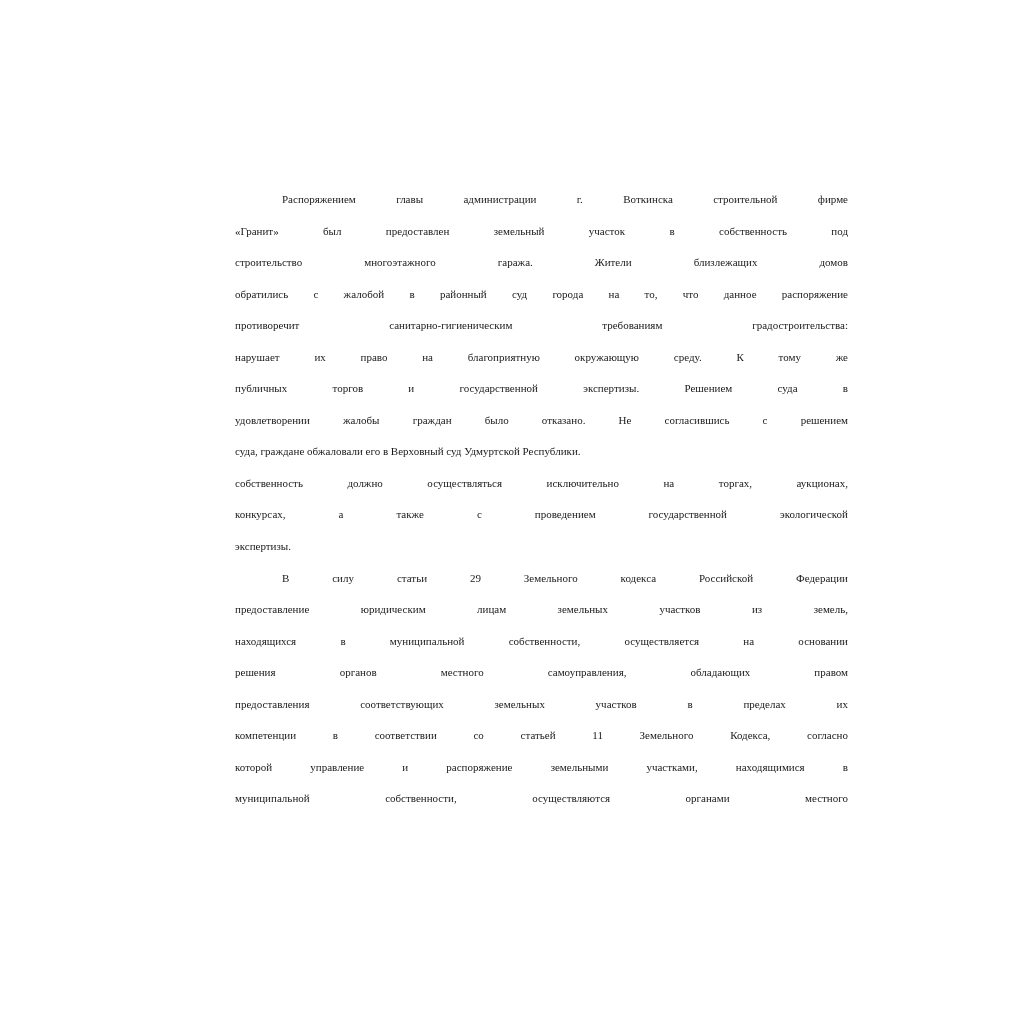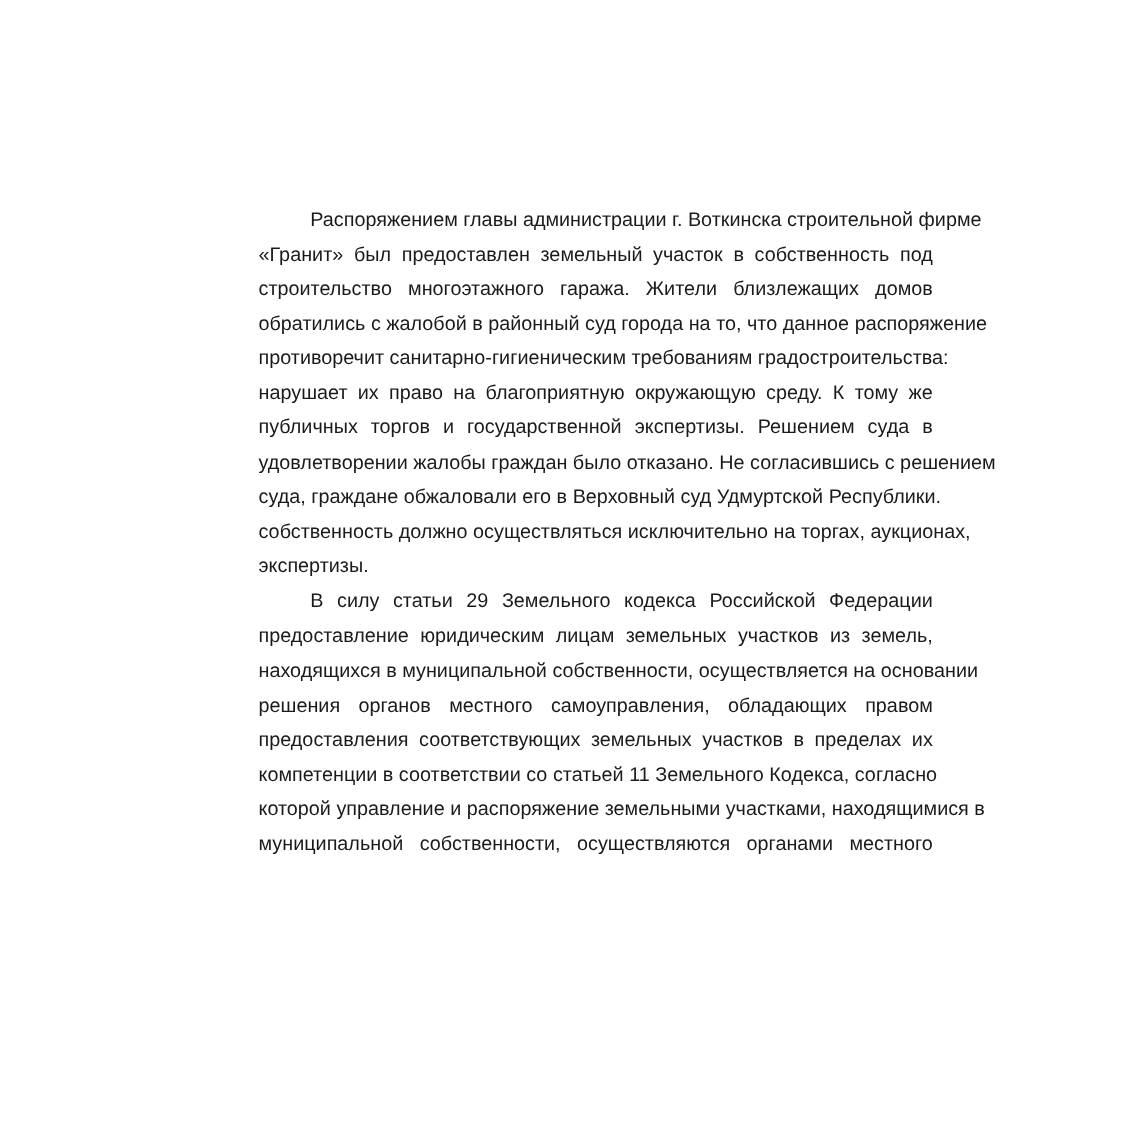--- a/index.html
+++ b/index.html
@@ -11,22 +11,22 @@
       width: 1024px;
       height: 1024px;
       position: relative;
       overflow: hidden;
     }
     .page {
       position: absolute;
       left: 235px;
       top: 184px;
       width: 613px;
-      font-family: Liberation Sans, sans-serif;
-      font-size: 18px;
+      font-family: Liberation Serif, serif;
+      font-size: 11px;
       color: #1a1a1a;
     }
     .line {
       display: block;
       height: 31.55px;
       line-height: 31.55px;
       white-space: nowrap;
       text-align: justify;
       text-align-last: justify;
       overflow: visible;
@@ -49,20 +49,21 @@
     <span class="line">строительство многоэтажного гаража. Жители близлежащих домов</span>
     <span class="line">обратились с жалобой в районный суд города на то, что данное распоряжение</span>
     <span class="line">противоречит санитарно-гигиеническим требованиям градостроительства:</span>
     <span class="line">нарушает их право на благоприятную окружающую среду. К тому же</span>
     <span class="line">публичных торгов и государственной экспертизы. Решением суда в</span>
     <span class="line">удовлетворении жалобы граждан было отказано. Не согласившись с решением</span>
     <span class="line last">суда, граждане обжаловали его в Верховный суд Удмуртской Республики.</span>
   </div>
   <div class="para">
     <span class="line">собственность должно осуществляться исключительно на торгах, аукционах,</span>
+    <span class="line">конкурсах, а также с проведением государственной экологической</span>
     <span class="line last">экспертизы.</span>
   </div>
   <div class="para">
     <span class="line indent">В силу статьи 29 Земельного кодекса Российской Федерации</span>
     <span class="line">предоставление юридическим лицам земельных участков из земель,</span>
     <span class="line">находящихся в муниципальной собственности, осуществляется на основании</span>
     <span class="line">решения органов местного самоуправления, обладающих правом</span>
     <span class="line">предоставления соответствующих земельных участков в пределах их</span>
     <span class="line">компетенции в соответствии со статьей 11 Земельного Кодекса, согласно</span>
     <span class="line">которой управление и распоряжение земельными участками, находящимися в</span>

